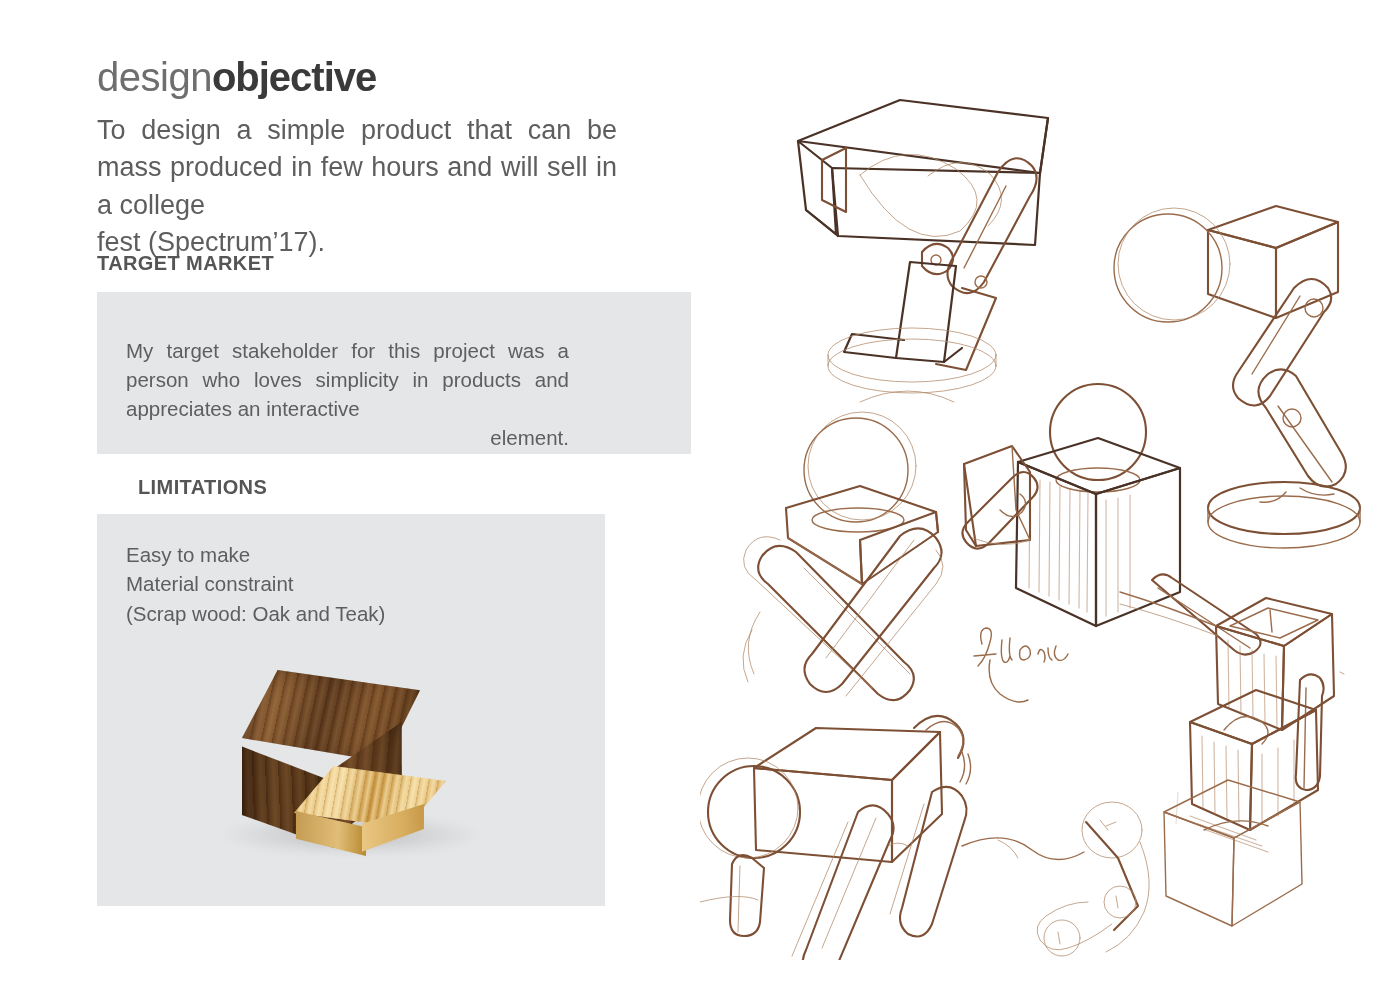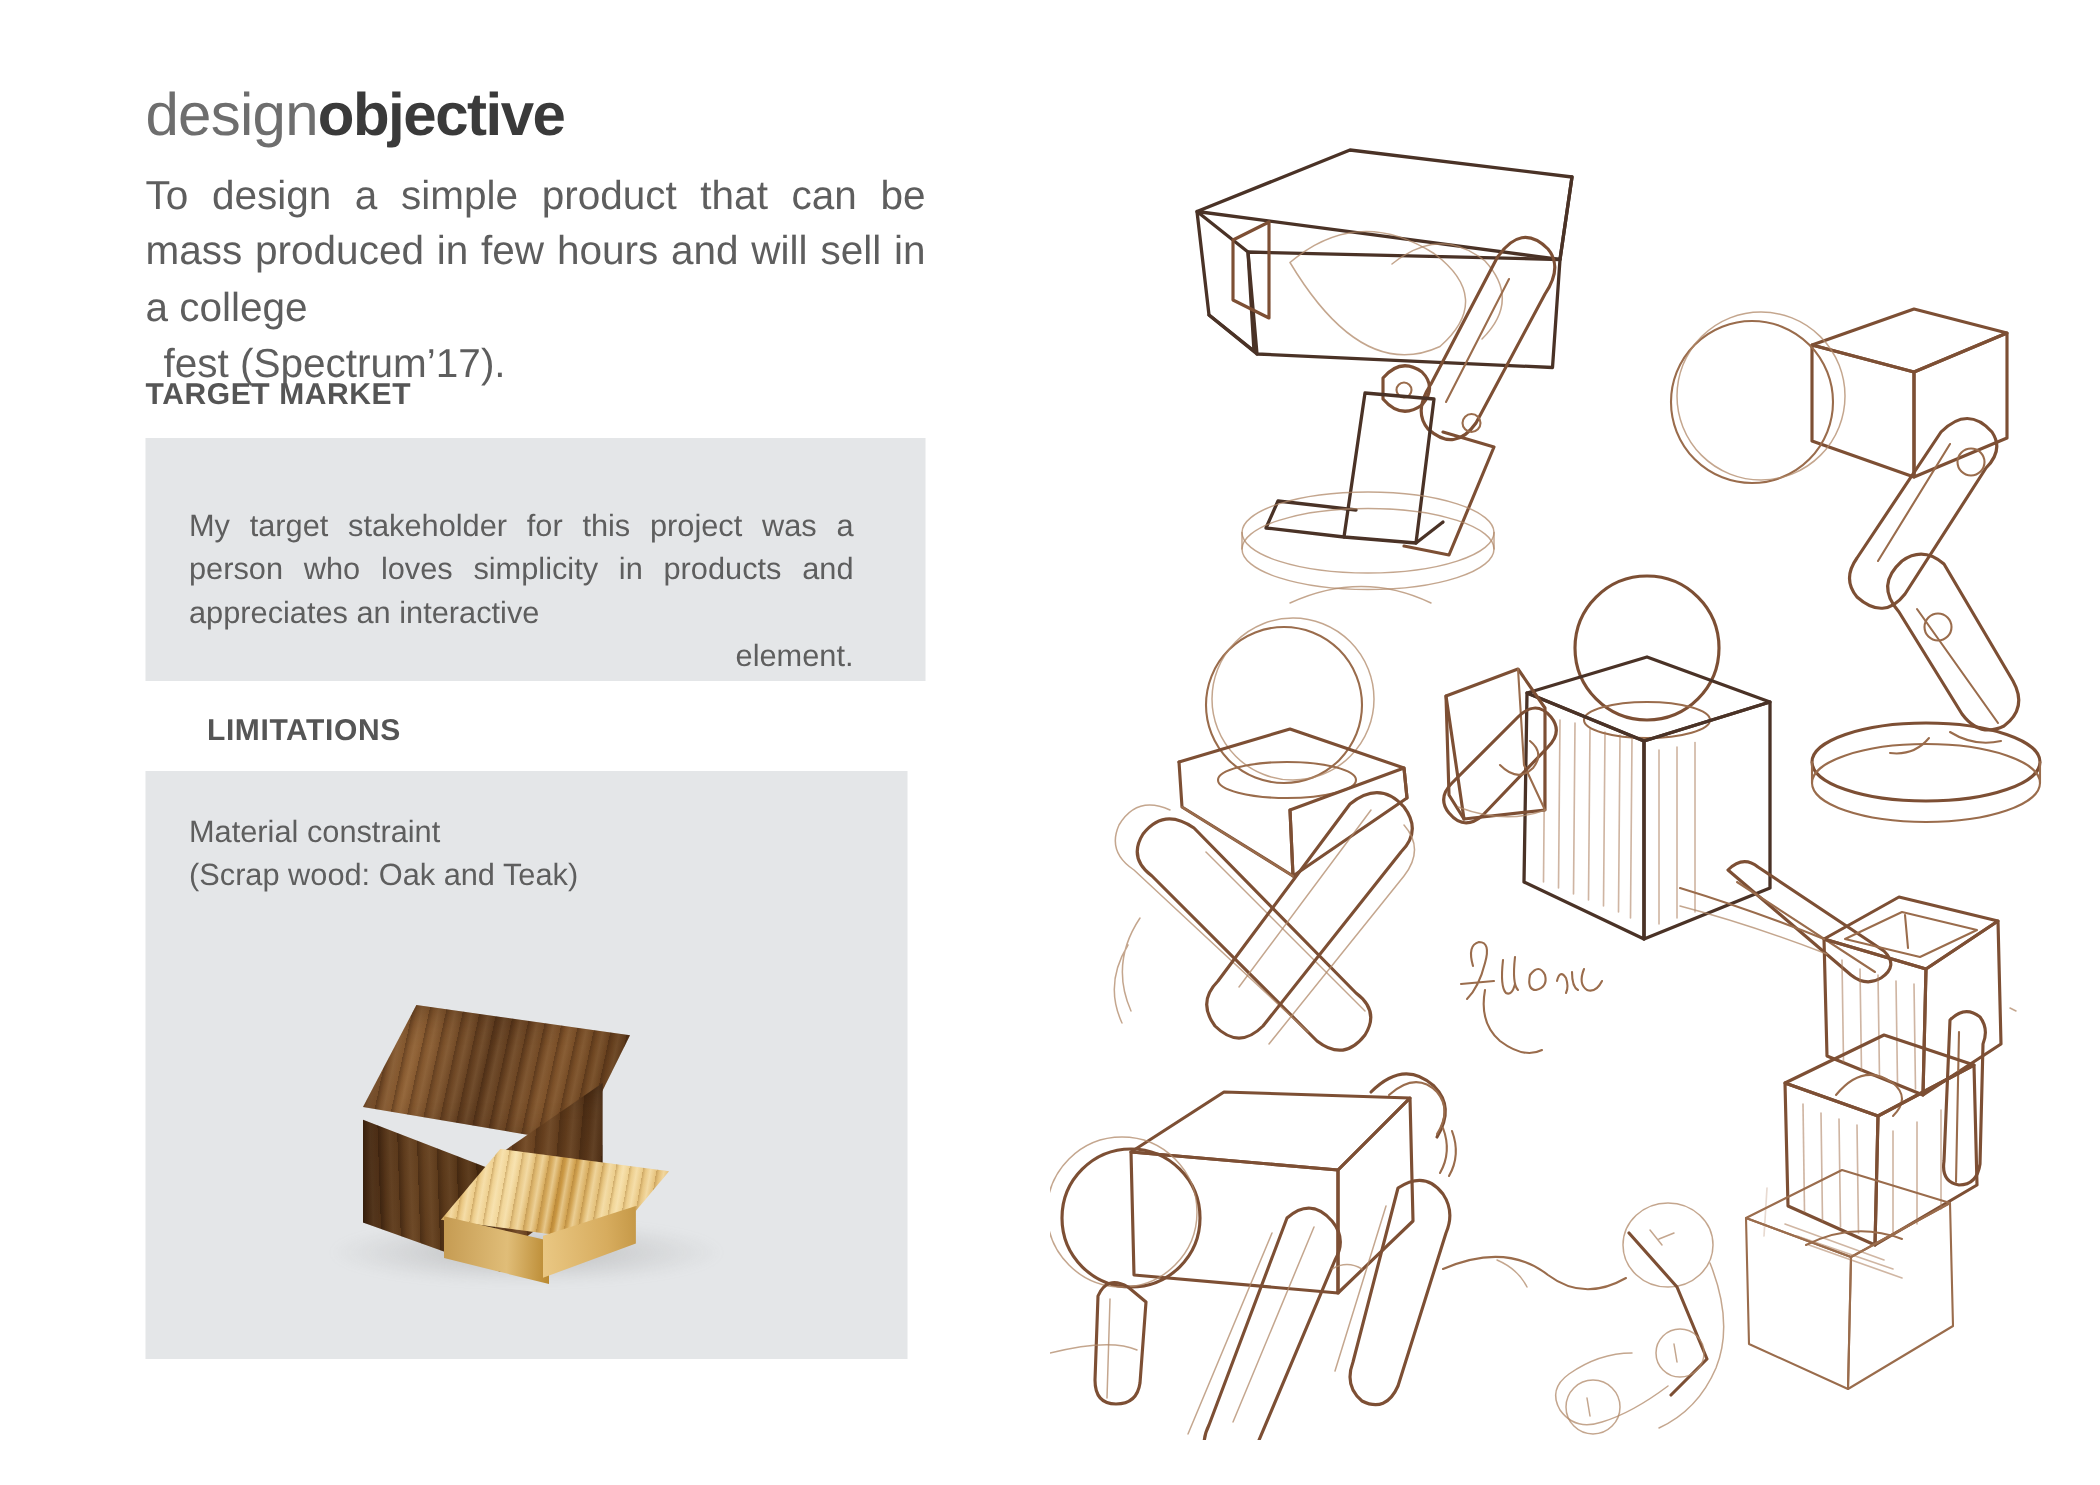--- a/index.html
+++ b/index.html
@@ -22,36 +22,36 @@
   }
   .title .bold{font-weight:700;color:#3a3a3a;letter-spacing:-1px;}
 
   .intro{
     width:520px;
     font-size:27px;line-height:1.38;
     color:#5e5e5e;font-weight:300;
     text-align:justify;
     margin:0;
   }
-  .intro .last{display:block;text-align:left;margin-left:12px;}
+  .intro .last{display:block;text-align:left;}
 
   .section-head{
     font-size:20px;font-weight:700;color:#555555;
     letter-spacing:0.4px;
     margin:0;
   }
   .head-target{position:absolute;left:0;top:196px;}
   .head-limit{position:absolute;left:0;top:420px;margin-left:41px;}
 
   .panel{
     position:absolute;
     background:#e4e6e8;
     box-sizing:border-box;
   }
-  .panel-target{left:0;top:236px;width:520px;height:162px;}
+  .panel-target{left:0;top:236px;width:594px;height:162px;}
   .panel-limit{left:0;top:458px;width:508px;height:392px;}
 
   .panel-text{
     position:absolute;
     font-size:20.5px;line-height:1.43;
     color:#5e5e5e;font-weight:300;
   }
   .panel-target .panel-text{
     left:29px;top:23px;width:443px;text-align:justify;
   }
@@ -137,20 +137,21 @@
     <h2 class="section-head head-target">TARGET MARKET</h2>
 
     <div class="panel panel-target">
       <p class="panel-text"><span>My target stakeholder for this project was a person who loves simplicity in products and appreciates an interactive</span><span class="last">element.</span></p>
     </div>
 
     <h2 class="section-head head-limit">LIMITATIONS</h2>
 
     <div class="panel panel-limit">
       <div class="panel-text">
+        <span class="limit-line">Easy to make</span>
         <span class="limit-line">Material constraint</span>
         <span class="limit-line">(Scrap wood: Oak and Teak)</span>
       </div>
 
       <div class="wood-stage">
         <div class="wood-shadow"></div>
         <div class="teak">
           <div class="teak-top"></div>
           <div class="teak-left"></div>
           <div class="teak-right"></div>

